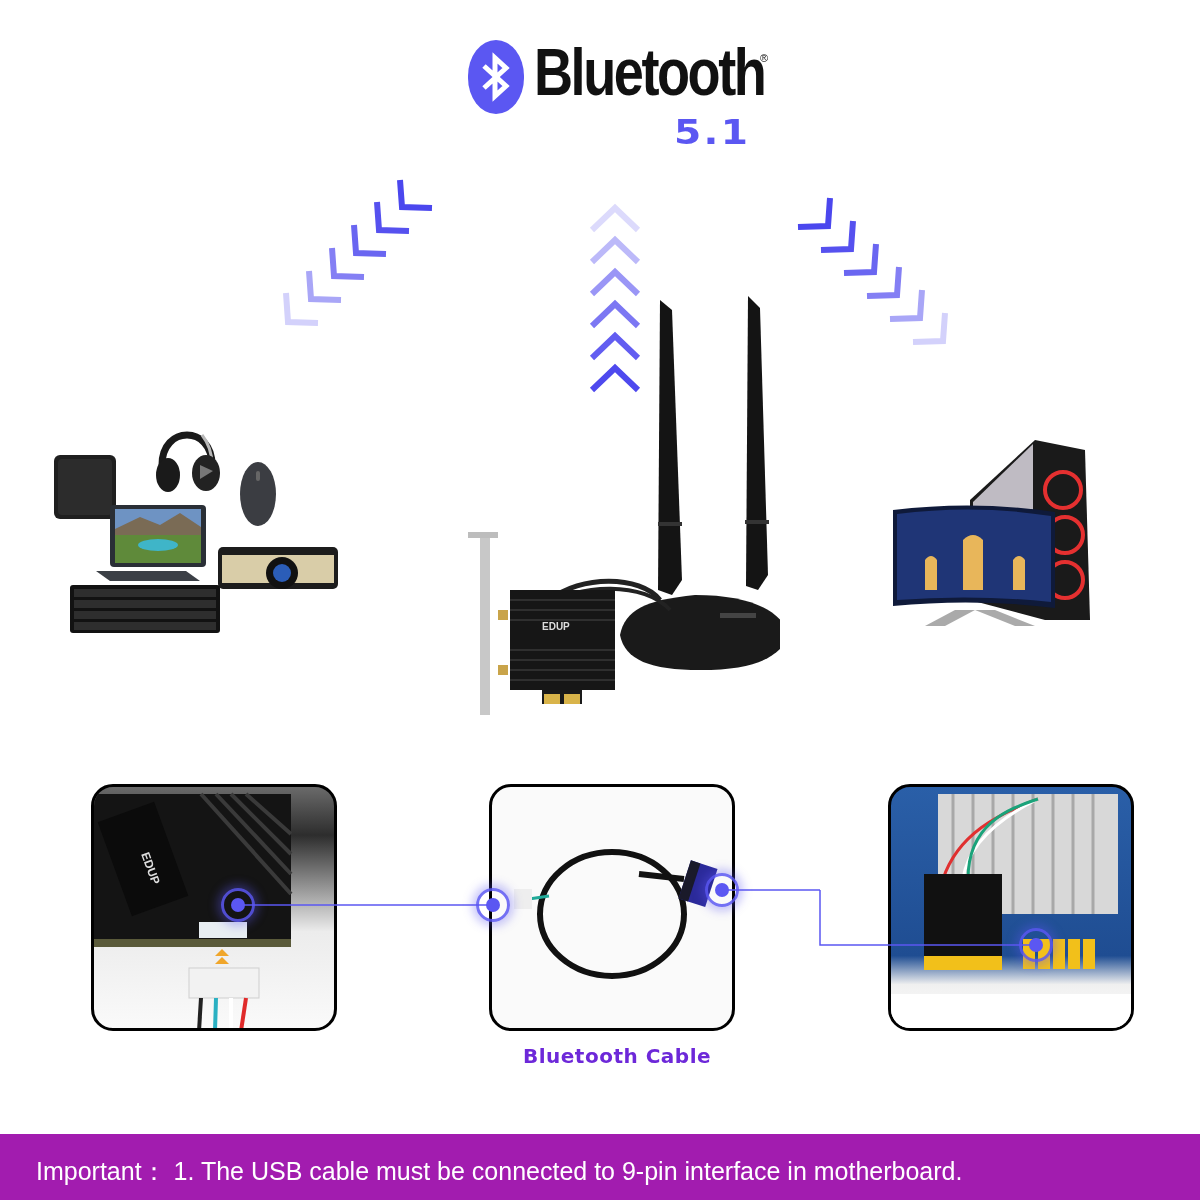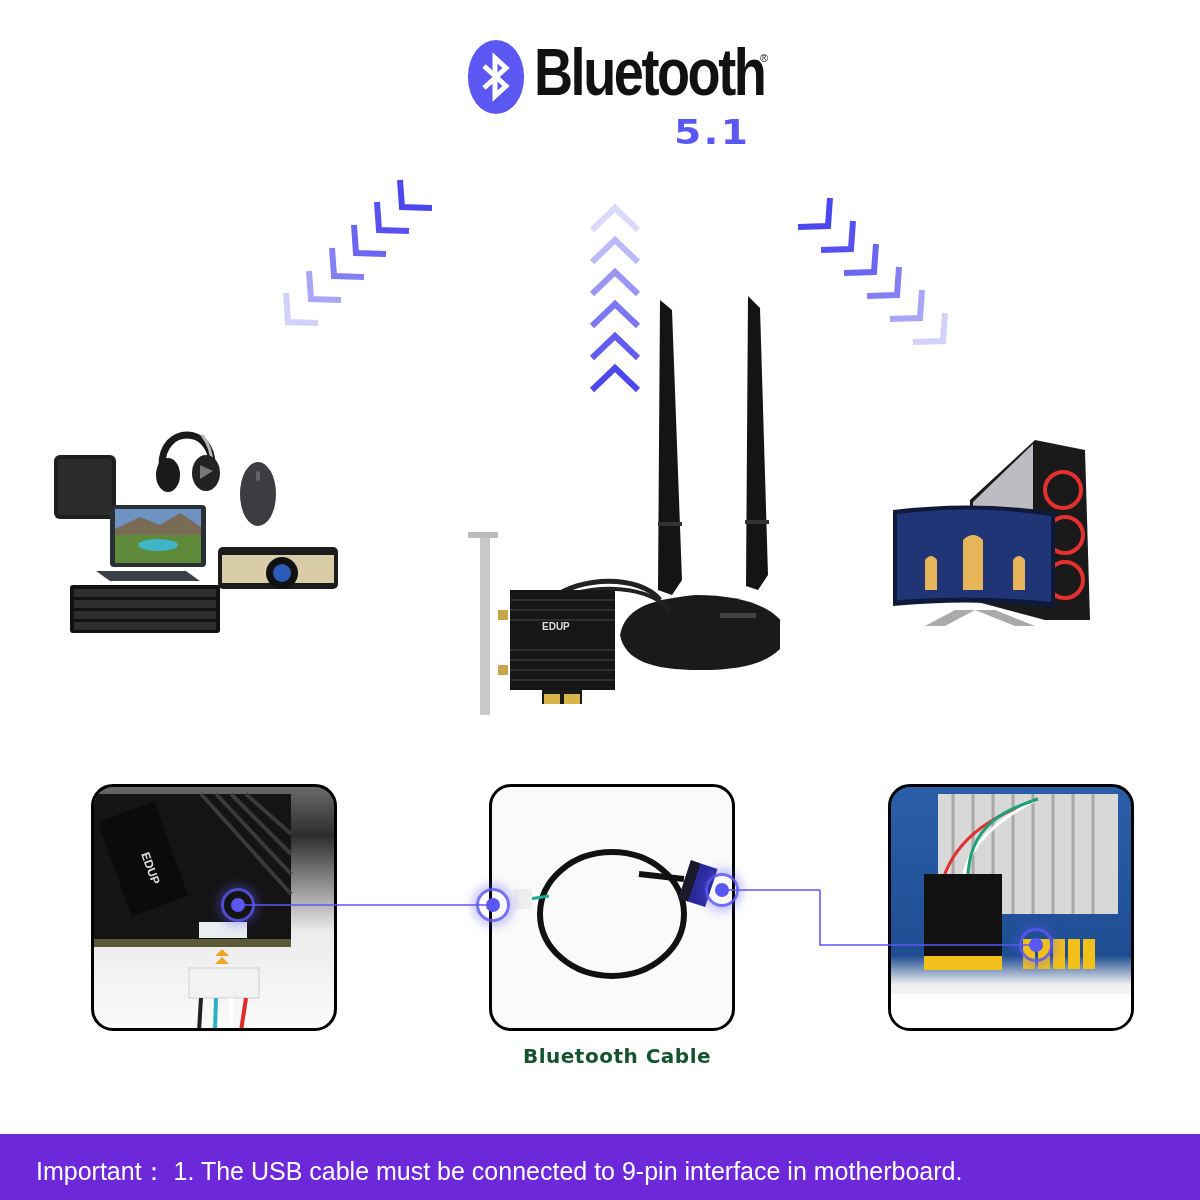--- a/index.html
+++ b/index.html
@@ -18,23 +18,23 @@
   .device { position: absolute; }
 
   .panel { position: absolute; top: 784px; width: 246px; height: 247px; border: 3px solid #000; border-radius: 22px; overflow: hidden; background: #f4f4f4; }
   .panel-left { left: 91px; background: linear-gradient(180deg, #6a6a6a 0%, #2d2d2d 20%, #ececec 60%, #fafafa 100%); }
   .panel-mid { left: 489px; background: #fafafa; }
   .panel-right { left: 888px; background: linear-gradient(180deg, #2a5fa8 0%, #1f4d92 70%, #f0f0f0 82%, #ffffff 100%); }
 
   .dot { position: absolute; width: 34px; height: 34px; border-radius: 50%; border: 3px solid rgba(91,87,242,0.85); box-shadow: 0 0 10px 4px rgba(91,87,242,0.35); }
   .dot::after { content: ""; position: absolute; left: 7px; top: 7px; width: 14px; height: 14px; border-radius: 50%; background: #5b57f2; }
 
-  .cable-label { position: absolute; left: 489px; top: 1044px; width: 256px; text-align: center; font-family: "DejaVu Sans", sans-serif; font-weight: bold; font-size: 20px; color: #14532d; letter-spacing: 0.5px; }
-
-  .banner { position: absolute; left: 0; top: 1134px; width: 1200px; height: 66px; background: #6d28d9; }
+  .cable-label { position: absolute; left: 489px; top: 1044px; width: 256px; text-align: center; font-family: "DejaVu Sans", sans-serif; font-weight: bold; font-size: 20px; color: #6d28d9; letter-spacing: 0.5px; }
+
+  .banner { position: absolute; left: 0; top: 1134px; width: 1200px; height: 66px; background: #a21caf; }
   .banner-text { position: absolute; left: 36px; top: 21px; font-family: "Liberation Sans", sans-serif; font-size: 25px; color: #ffffff; white-space: nowrap; }
 </style>
 </head>
 <body>
 
 <div class="logo">
   <div class="logo-badge">
     <svg width="36" height="50" viewBox="0 0 36 50">
       <polyline points="6,14 28,34 17,44 17,6 28,16 6,36" fill="none" stroke="#fff" stroke-width="5" stroke-linejoin="miter"></polyline>
     </svg>

